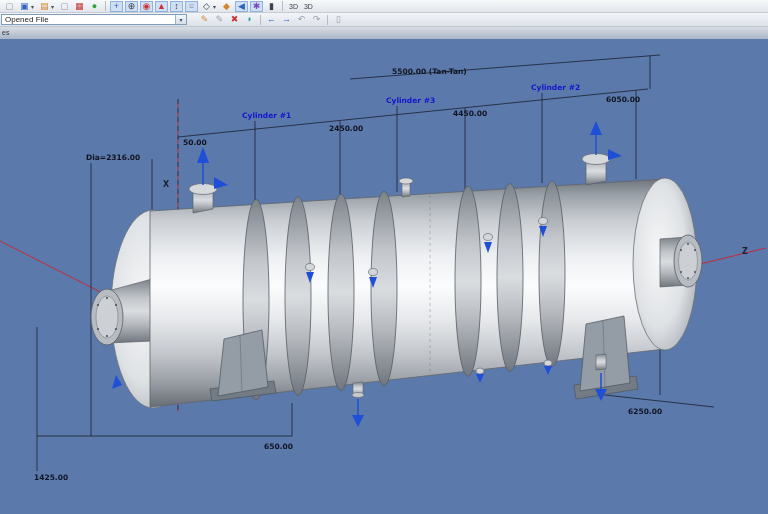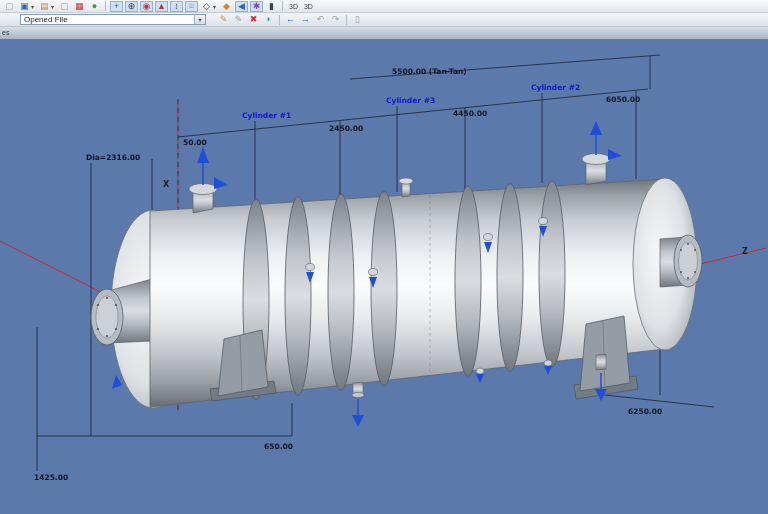--- a/index.html
+++ b/index.html
@@ -3,21 +3,21 @@
 <meta charset="utf-8">
 <style>
   * { margin:0; padding:0; box-sizing:border-box; }
   html,body { width:768px; height:514px; overflow:hidden;
               font-family:"Liberation Sans", sans-serif; background:#5b7aab; }
 
   
   .tb-row1 { height:13px; background:linear-gradient(#f7f9fb,#e2e6ec);
              border-bottom:1px solid #c7ccd4; display:flex; align-items:center; padding-left:2px; }
   .tb-row2 { height:14px; background:linear-gradient(#f2f4f8,#dde2e9);
-             border-bottom:1px solid #c0c6cf; display:flex; align-items:center; padding-left:20px; }
+             border-bottom:1px solid #c0c6cf; display:flex; align-items:center; padding-left:1px; }
   .tbi { width:13px; height:11px; margin:0 1px; display:flex; align-items:center; justify-content:center;
          font-size:9px; line-height:1; cursor:default; border:1px solid transparent; }
   .tbi.hl { background:#cfe0f5; border:1px solid #8fb2e0; }
   .caret { font-size:6px; color:#4a5058; margin:0 0 0 -1px; width:6px; display:inline-block; }
   .sep { width:1px; height:10px; background:#b6bcc5; margin:0 3px; }
   .c-gray{color:#98a0a9} .c-blue{color:#2b62c4} .c-orange{color:#d6862a}
   .c-red{color:#c63434} .c-green{color:#2fa238} .c-dark{color:#3c424c}
   .c-purple{color:#7a4bc2} .c-teal{color:#1fa0a0}
   .lbl3d { font-size:7px; color:#3a4048; padding:0 2px; border:1px solid transparent; }
   .combo { width:186px; height:11px; background:#fff; border:1px solid #7f9db9;

